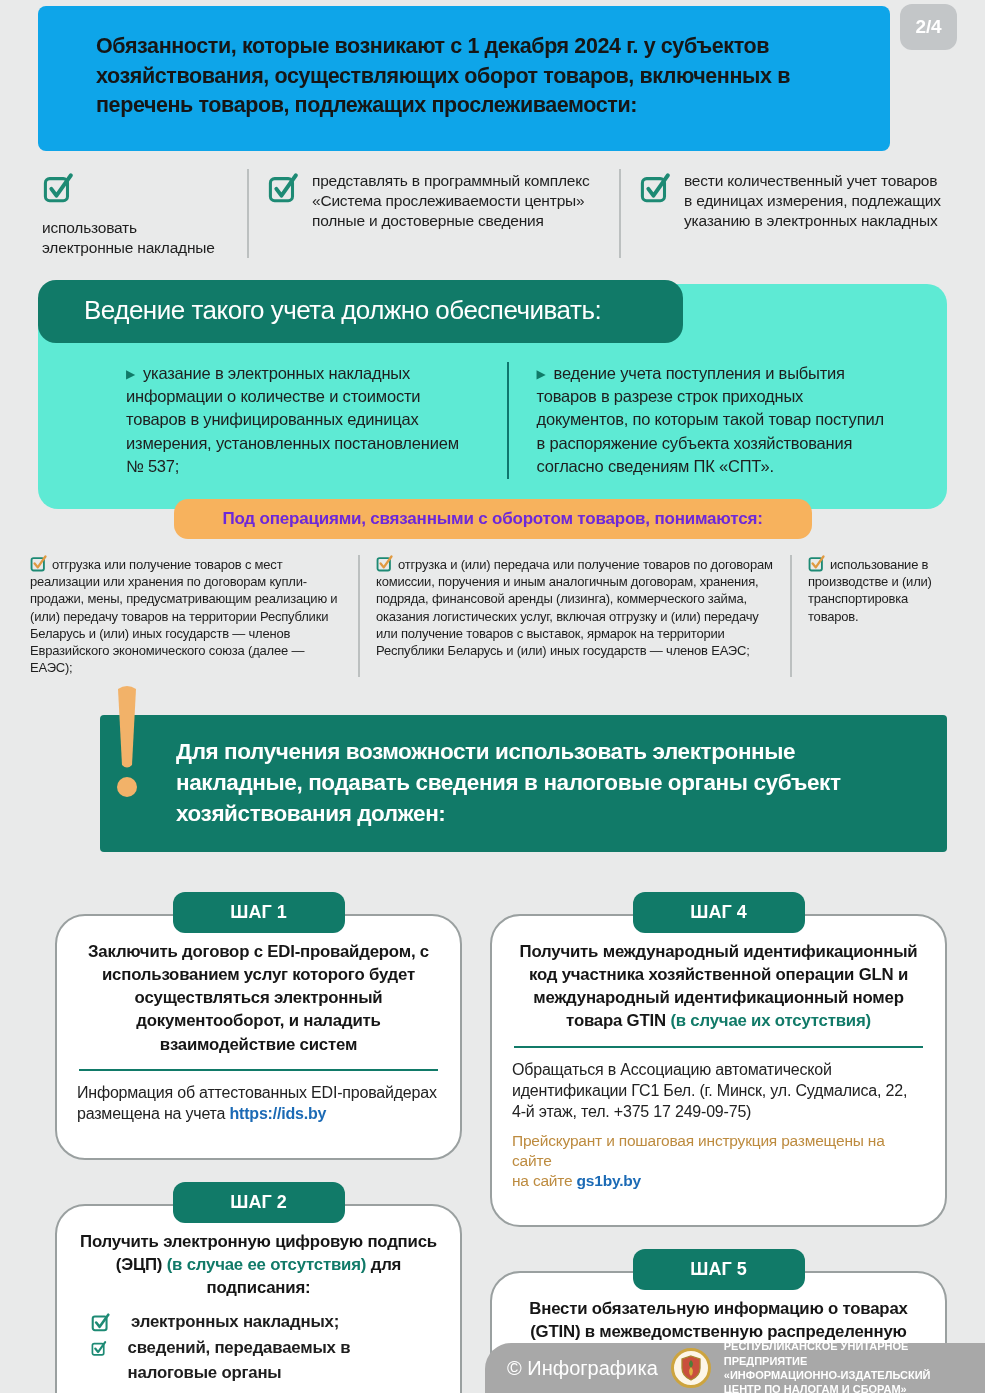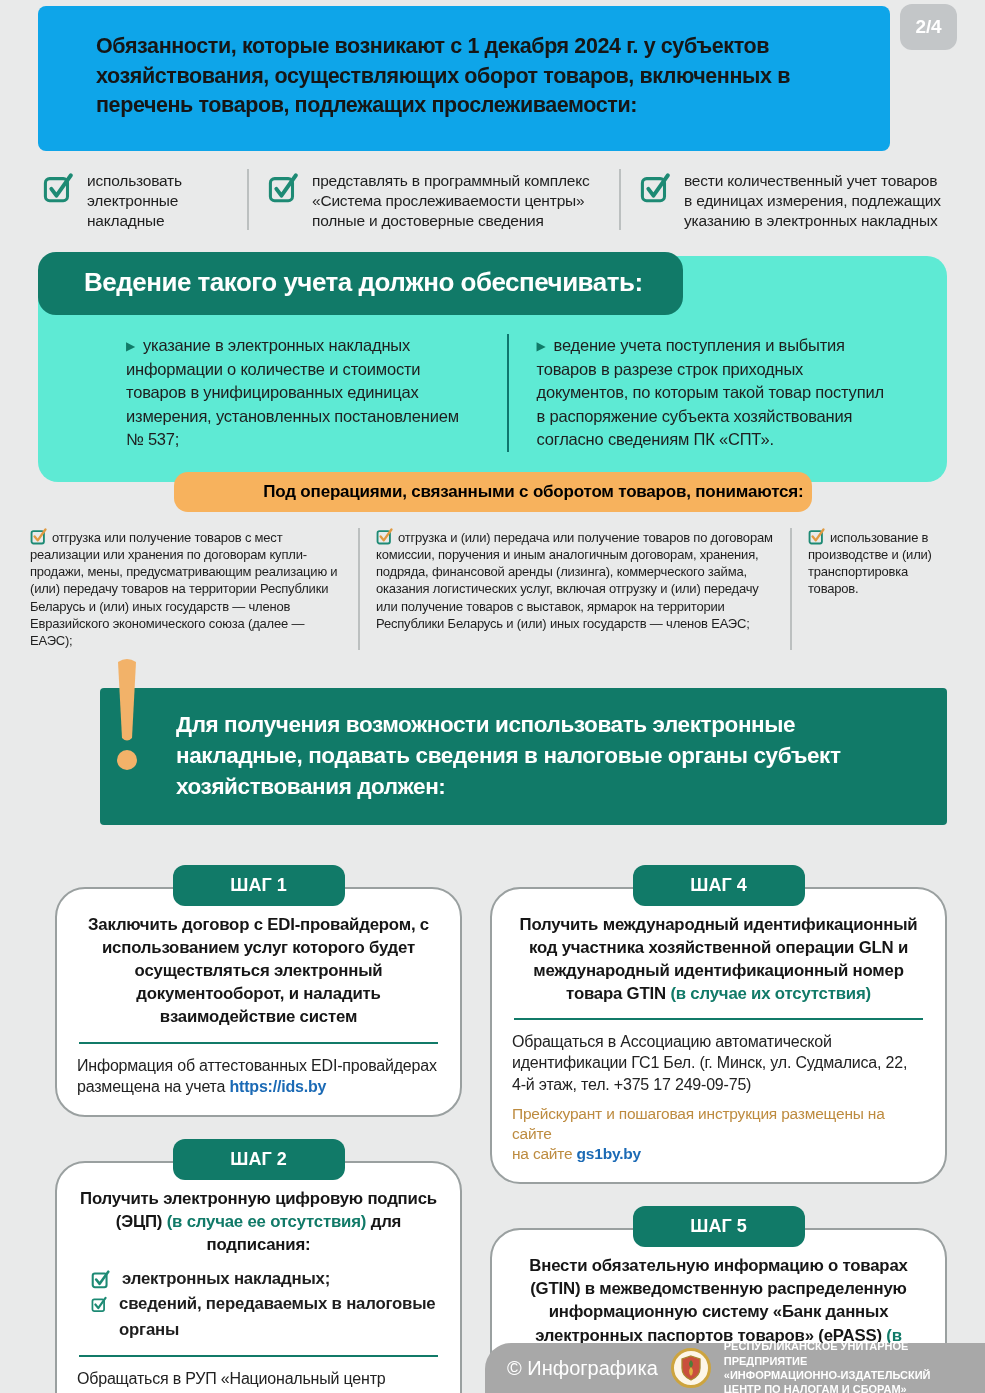--- a/index.html
+++ b/index.html
@@ -18,45 +18,45 @@
   .header-title { font-size:21.5px; font-weight:700; line-height:1.38; color:#161616; letter-spacing:-0.4px; max-width:720px;}
   .page-badge {
     position:absolute; top:4px; right:28px; width:57px; height:46px;
     background:#c3c6c8; border-radius:12px; color:#fff; font-weight:700;
     font-size:19px; display:flex; align-items:center; justify-content:center;
   }
   
   .duties { display:flex; padding:18px 28px 6px 42px; }
   .duty { display:flex; gap:11px; align-items:flex-start; padding-right:16px; }
   .duty + .duty { border-left:2px solid #bcc0c0; padding-left:18px; }
-  .duty-1 { width:205px; }
+  .duty-1 { width:205px;flex-direction:column; }
   .duty-2 { width:372px; }
   .duty-3 { flex:1; }
   .duty-text { font-size:15.5px; line-height:1.28; padding-top:2px; }
   .cb-big { flex:0 0 34px; margin-top:2px; }
   
   .acc-wrap { position:relative; margin:20px 38px 0 38px; }
   .acc-header {
     position:absolute; top:-4px; left:0; z-index:2; width:645px;
     background:#117a68; color:#fff; border-radius:18px;
-    padding:15px 20px 17px 46px; font-size:26px; font-weight:700; letter-spacing:-0.5px;
+    padding:15px 20px 17px 46px; font-size:26px; font-weight:400; letter-spacing:-0.5px;
   }
   .acc-card {
     background:#5eead4; border-radius:20px; padding:78px 18px 30px 18px;
     display:flex; margin-top:10px;
   }
   .acc-col { flex:1; font-size:16.5px; line-height:1.42; }
   .acc-col-1 { padding:0 28px 0 70px; }
   .acc-col-2 { border-left:2px solid #0f766e; padding:0 40px 0 28px; }
   .tri { color:#117a68; font-size:12px; margin-right:8px; position:relative; top:-1px; }
   
   .ops-bar {
     position:relative; z-index:3; margin:-10px auto 0; width:638px;
-    background:#f7b25d; border-radius:14px; text-align:right;
-    font-weight:700; font-size:17px; color:#000000; padding:10px 8px;
+    background:#f7b25d; border-radius:14px; text-align:center;
+    font-weight:700; font-size:17px; color:#6d28d9; padding:10px 8px;
   }
   .ops-row { display:flex; padding:16px 24px 8px 30px; }
   .ops-col { font-size:13px; line-height:1.33; padding-right:14px; }
   .ops-col + .ops-col { border-left:2px solid #bcc0c0; padding-left:16px; }
   .ops-col-1 { width:328px; }
   .ops-col-2 { width:432px; }
   .ops-col-3 { flex:1; }
   .cb-small { display:inline-block; vertical-align:-3px; margin-right:5px; }
   
   .banner {
@@ -64,36 +64,36 @@
     border-radius:4px; padding:21px 20px 23px 76px; color:#fff;
     font-weight:700; font-size:22.5px; line-height:1.38; letter-spacing:-0.4px;
   }
   .excl { position:absolute; left:10px; top:-32px; }
   
   .steps { display:flex; align-items:flex-start; gap:28px; margin:16px 38px 0 55px; }
   .col-left { width:407px; }
   .col-right { flex:1; }
   .card {
     position:relative; background:#fff; border:2px solid #9aa0a0;
-    border-radius:30px; padding:24px 20px 18px; margin-top:48px;
+    border-radius:30px; padding:24px 20px 34px; margin-top:48px;
   }
   .step-badge {
     position:absolute; top:-24px; left:50%; transform:translateX(-50%);
     background:#117a68; color:#fff; border-radius:12px; min-width:172px;
     text-align:center; padding:10px 30px; font-weight:700; font-size:18px;
     letter-spacing:0;
   }
   .c-title { text-align:center; font-weight:700; font-size:16.8px; line-height:1.38; color:#161616; }
   .accent { color:#117a68; }
   .c-rule { border:none; border-top:2px solid #117a68; margin:13px 2px 11px; }
   .c-body { font-size:16px; line-height:1.32; color:#222; }
   .c-note { margin-top:9px; font-size:15.5px; line-height:1.3; color:#bd8b3f; }
   .c-link { color:#1b6ab5; font-weight:700; text-decoration:none; }
   .chk-list { margin:10px 0 2px 14px; }
-  .chk-item { display:flex; gap:12px; align-items:flex-start; font-weight:700; font-size:16.8px; line-height:1.5; }
+  .chk-item { display:flex; gap:21px; align-items:flex-start; font-weight:700; font-size:16.8px; line-height:1.5; }
   
   .footer {
     position:absolute; left:485px; right:0; bottom:0; height:50px;
     background:#a8a8a8; border-top-left-radius:26px;
     display:flex; align-items:center; gap:13px; padding:0 16px 0 22px; color:#fff;
   }
   .foot-copy { font-size:20px; white-space:nowrap; letter-spacing:0; }
   .foot-logo {
     flex:0 0 40px; width:40px; height:40px; border-radius:50%;
     background:#fdf6e7; border:3px solid #cda43e;

